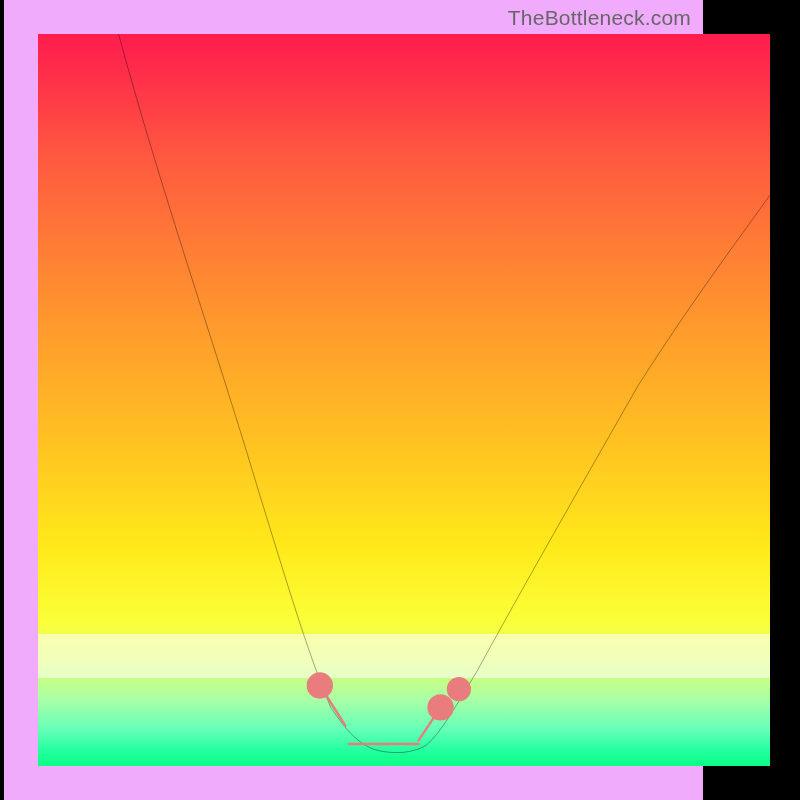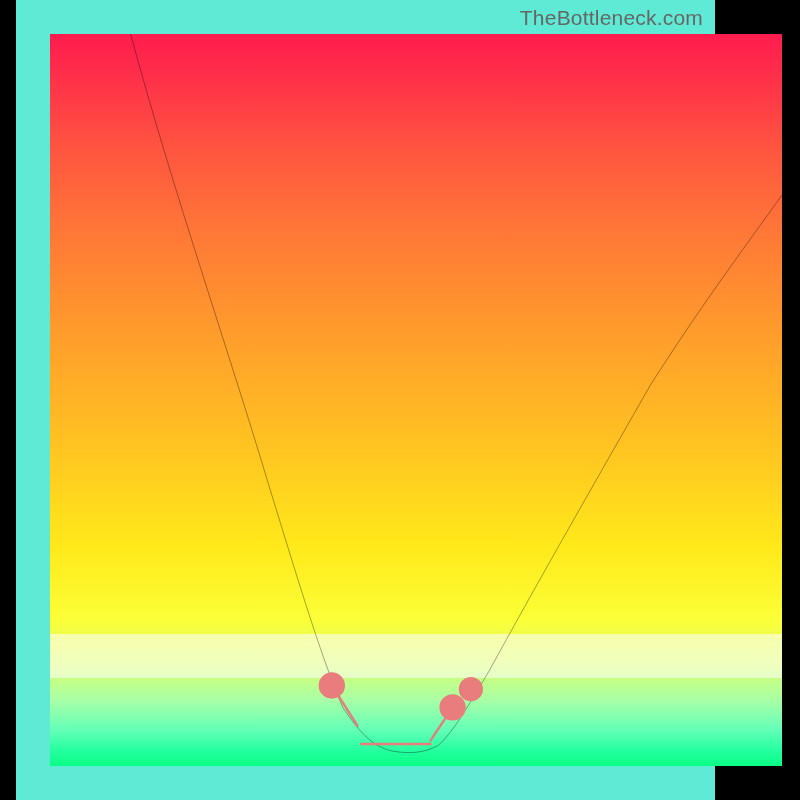--- a/index.html
+++ b/index.html
@@ -7,24 +7,24 @@
     padding: 0;
     width: 800px;
     height: 800px;
     background: #000;
     overflow: hidden;
     font-family: Arial, Helvetica, sans-serif;
   }
   .frame {
     position: absolute;
     top: 0;
-    left: 16px;
+    left: 4px;
     width: 699px;
     height: 800px;
-    background: #5eead4;
+    background: #f0abfc;
   }
   .plot-area {
     position: absolute;
     top: 34px;
     left: 34px;
     width: 732px;
     height: 732px;
     overflow: hidden;
   }
   .gradient {

